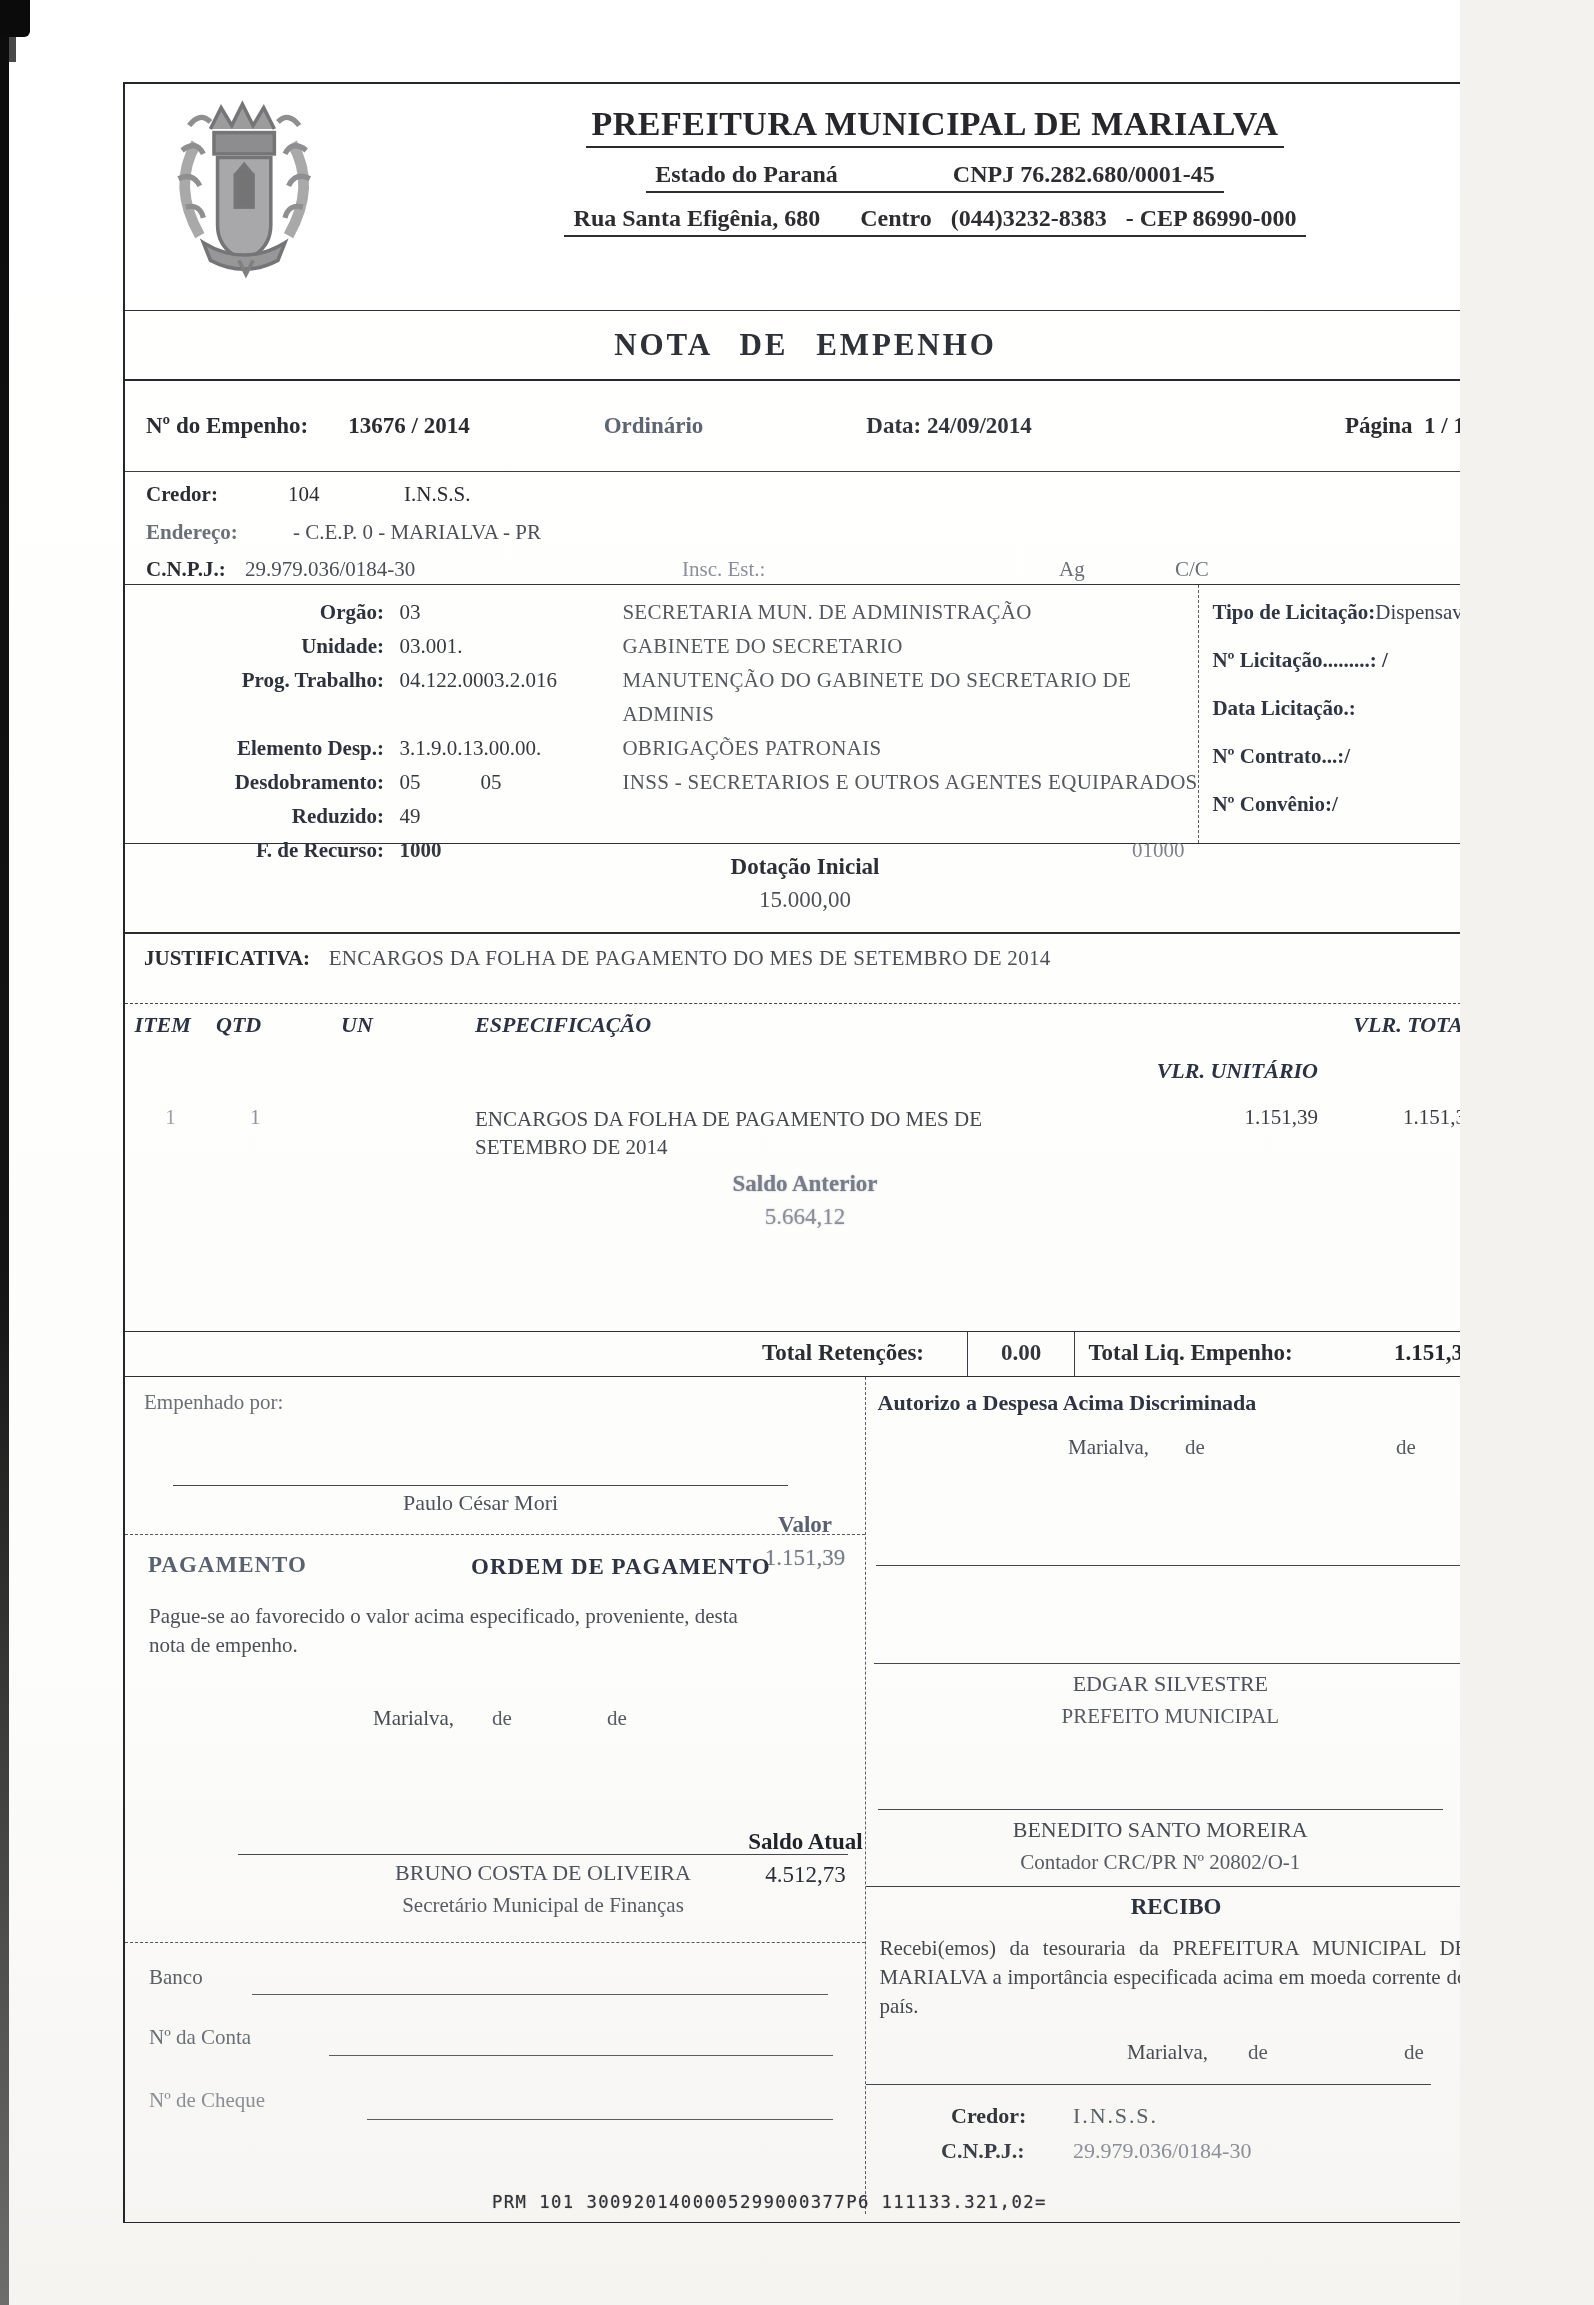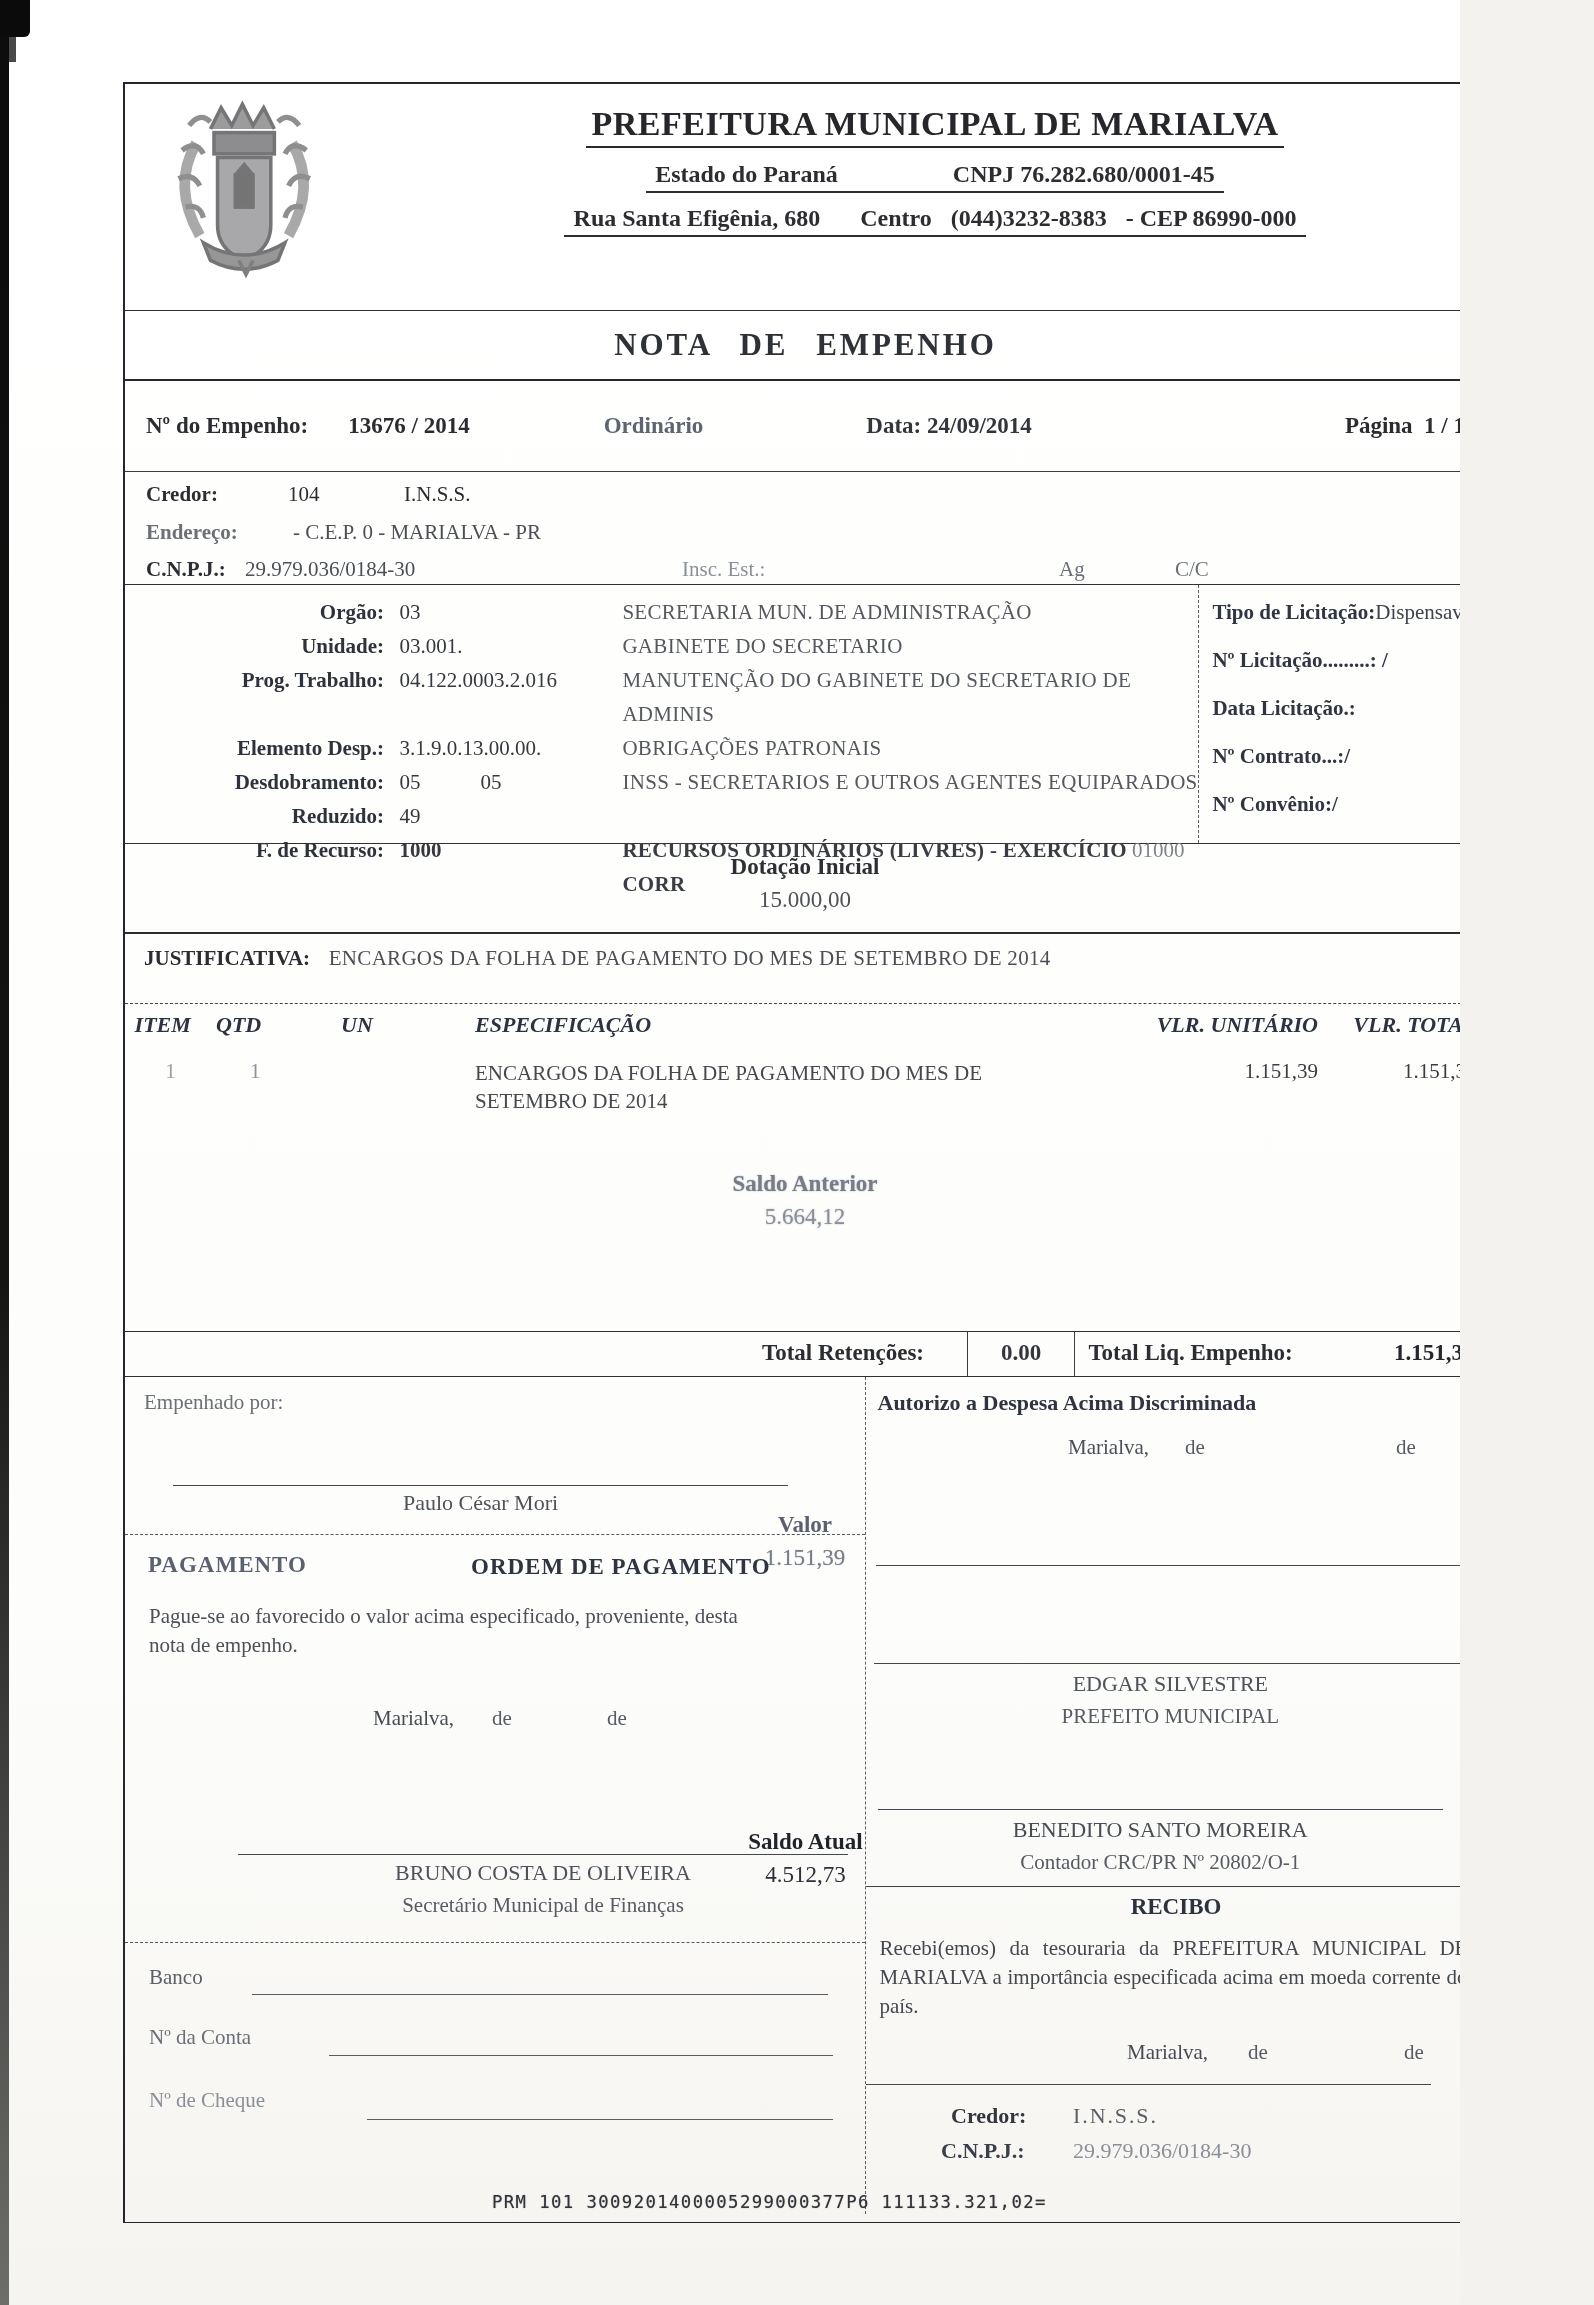--- a/index.html
+++ b/index.html
@@ -111,21 +111,21 @@
   .sec-just{height:69px;padding:11.5px 0 0 19px;box-sizing:border-box;font-size:21px;}
   .sec-just .txt{color:#4b4e55;margin-left:13.4px;letter-spacing:0.3px;}
 
   
   .sec-itens{height:328px;border-top:1.9px dashed #44464c;box-sizing:border-box;padding-top:7.7px;}
   .it-head{display:flex;font-size:22px;font-weight:bold;font-style:italic;color:#2b3242;}
   .it-h-item{flex:0 0 91px;padding-left:9.6px;box-sizing:border-box;}
   .it-h-qtd{flex:0 0 125px;}
   .it-h-un{flex:0 0 134px;}
   .it-h-esp{flex:1;}
-  .it-h-vu{flex:0 0 216px;text-align:right;}
+  .it-h-vu{flex:0 0 216px;text-align:right;margin-top:46px;}
   .it-h-vt{flex:0 0 168px;text-align:right;padding-right:9.6px;box-sizing:border-box;}
   .it-row{display:flex;font-size:21px;margin-top:21px;}
   .it-c-item{flex:0 0 91px;text-align:center;color:#9aa0aa;}
   .it-c-qtd{flex:0 0 125px;padding-left:34px;box-sizing:border-box;color:#8d939d;}
   .it-c-un{flex:0 0 134px;}
   .it-c-esp{flex:1;max-width:576px;color:#45484f;line-height:1.35;}
   .it-c-vu{flex:0 0 216px;text-align:right;color:#3a3d44;margin-left:auto;}
   .it-c-vt{flex:0 0 168px;text-align:right;padding-right:9.6px;box-sizing:border-box;color:#3a3d44;}
 
   
@@ -259,21 +259,20 @@
           <span class="orc-desc">INSS - SECRETARIOS E OUTROS AGENTES EQUIPARADOS</span>
         </div>
         <div class="orc-row">
           <span class="orc-lbl">Reduzido:</span>
           <span class="orc-code">49</span>
           <span class="orc-desc"></span>
         </div>
         <div class="orc-row">
           <span class="orc-lbl">F. de Recurso:</span>
           <span class="orc-code" style="font-weight:bold;">1000</span>
-          <span class="orc-desc bold">RECURSOS ORDINÁRIOS (LIVRES) - EXERCÍCIO CORR</span>
           <span class="orc-extra">01000</span>
         </div>
       </div>
       <div class="orc-right">
         <div class="lic-line">
           <span>Tipo de Licitação:</span><span class="val">Dispensavel</span>
         </div>
         <div class="lic-line">Nº Licitação.........: /</div>
         <div class="lic-line">Data Licitação.:</div>
         <div class="lic-line">Nº Contrato...:/</div>

